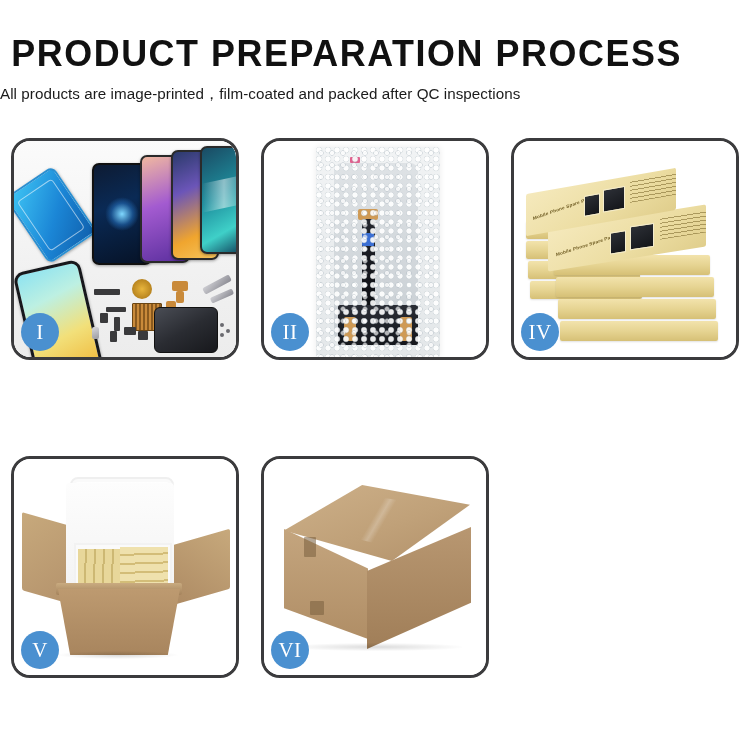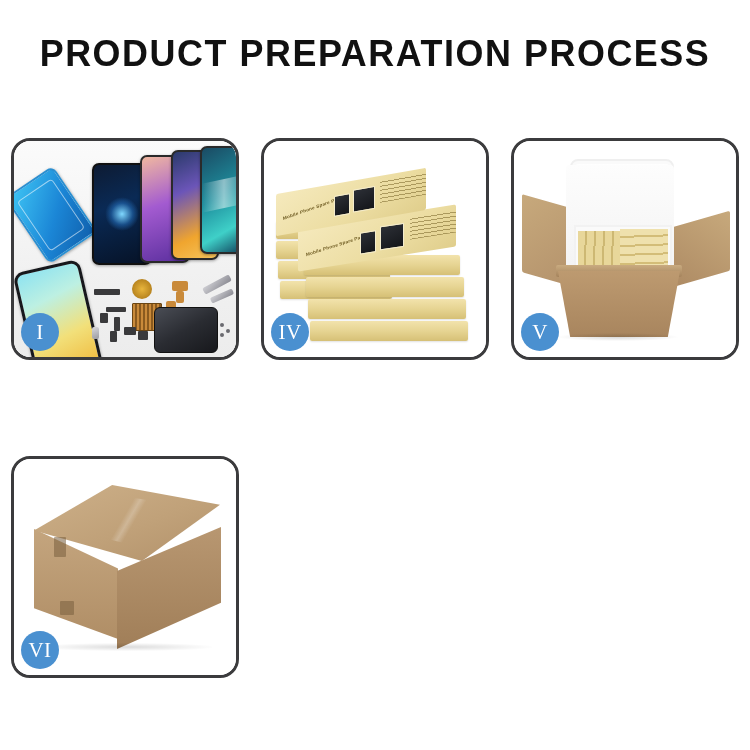--- a/index.html
+++ b/index.html
@@ -12,21 +12,20 @@
     height: 750px;
     overflow: hidden;
     font-family: "Liberation Sans", sans-serif;
     color: #111111;
     position: relative;
   }
 
   
   .header {
     padding-top: 34px;
-    text-align: center;
   }
   .page-title {
     font-family: "Liberation Sans", sans-serif;
     font-size: 37px;
     font-weight: bold;
     letter-spacing: 1.6px;
     color: #111111;
     line-height: 1.1;
     transform: scaleX(0.97);
     white-space: nowrap;
@@ -373,20 +372,21 @@
   .c6-shadow{
     position:absolute; left:26px; top:184px; width:172px; height:8px;
     background:radial-gradient(ellipse at center, rgba(0,0,0,.14), transparent 74%);
   }
 </style>
 </head>
 <body>
 
 <div class="header">
   <div class="page-title">PRODUCT PREPARATION PROCESS</div>
+  <div class="page-subtitle">All products are image-printed，film-coated and packed after QC inspections</div>
 </div>
 
 <div class="process-grid">
 
   <div class="panel">
     <div class="panel-photo">
       <div class="p1-bg"></div>
       <div class="phone ph-blue"></div>
       <div class="phone ph-black"></div>
       <div class="phone ph-purple"></div>
@@ -411,20 +411,36 @@
         <div class="prt screw" style="left:206px; top:182px; width:4px; height:4px;"></div>
         <div class="prt screw" style="left:206px; top:192px; width:4px; height:4px;"></div>
         <div class="prt screw" style="left:212px; top:188px; width:4px; height:4px;"></div>
         <div class="prt tool" style="left:188px; top:140px; width:30px; height:7px; transform:rotate(-28deg);"></div>
         <div class="prt tool" style="left:196px; top:152px; width:24px; height:6px; transform:rotate(-24deg);"></div>
       </div>
     </div>
     <div class="badge">I</div>
   </div>
 
+  <div class="panel">
+    <div class="panel-photo">
+      <div class="p2-bg"></div>
+      <div class="bubblebag">
+        <div class="lcd-panel"></div>
+        <div class="lcd-pink"></div>
+        <div class="lcd-conn"></div>
+        <div class="lcd-flex"></div>
+        <div class="lcd-ic"></div>
+        <div class="lcd-bottom"></div>
+        <div class="bubbletex"></div>
+        <div class="bubbletex b2"></div>
+      </div>
+    </div>
+    <div class="badge">II</div>
+  </div>
 
 
   <div class="panel">
     <div class="panel-photo">
       <div class="p4-bg"></div>
       <div class="stack">
 
         <div class="gbox" style="left:8px;  top:62px;  width:112px; height:18px;"></div>
         <div class="gbox" style="left:8px;  top:82px;  width:112px; height:18px;"></div>
         <div class="gbox" style="left:10px; top:102px; width:112px; height:18px;"></div>

